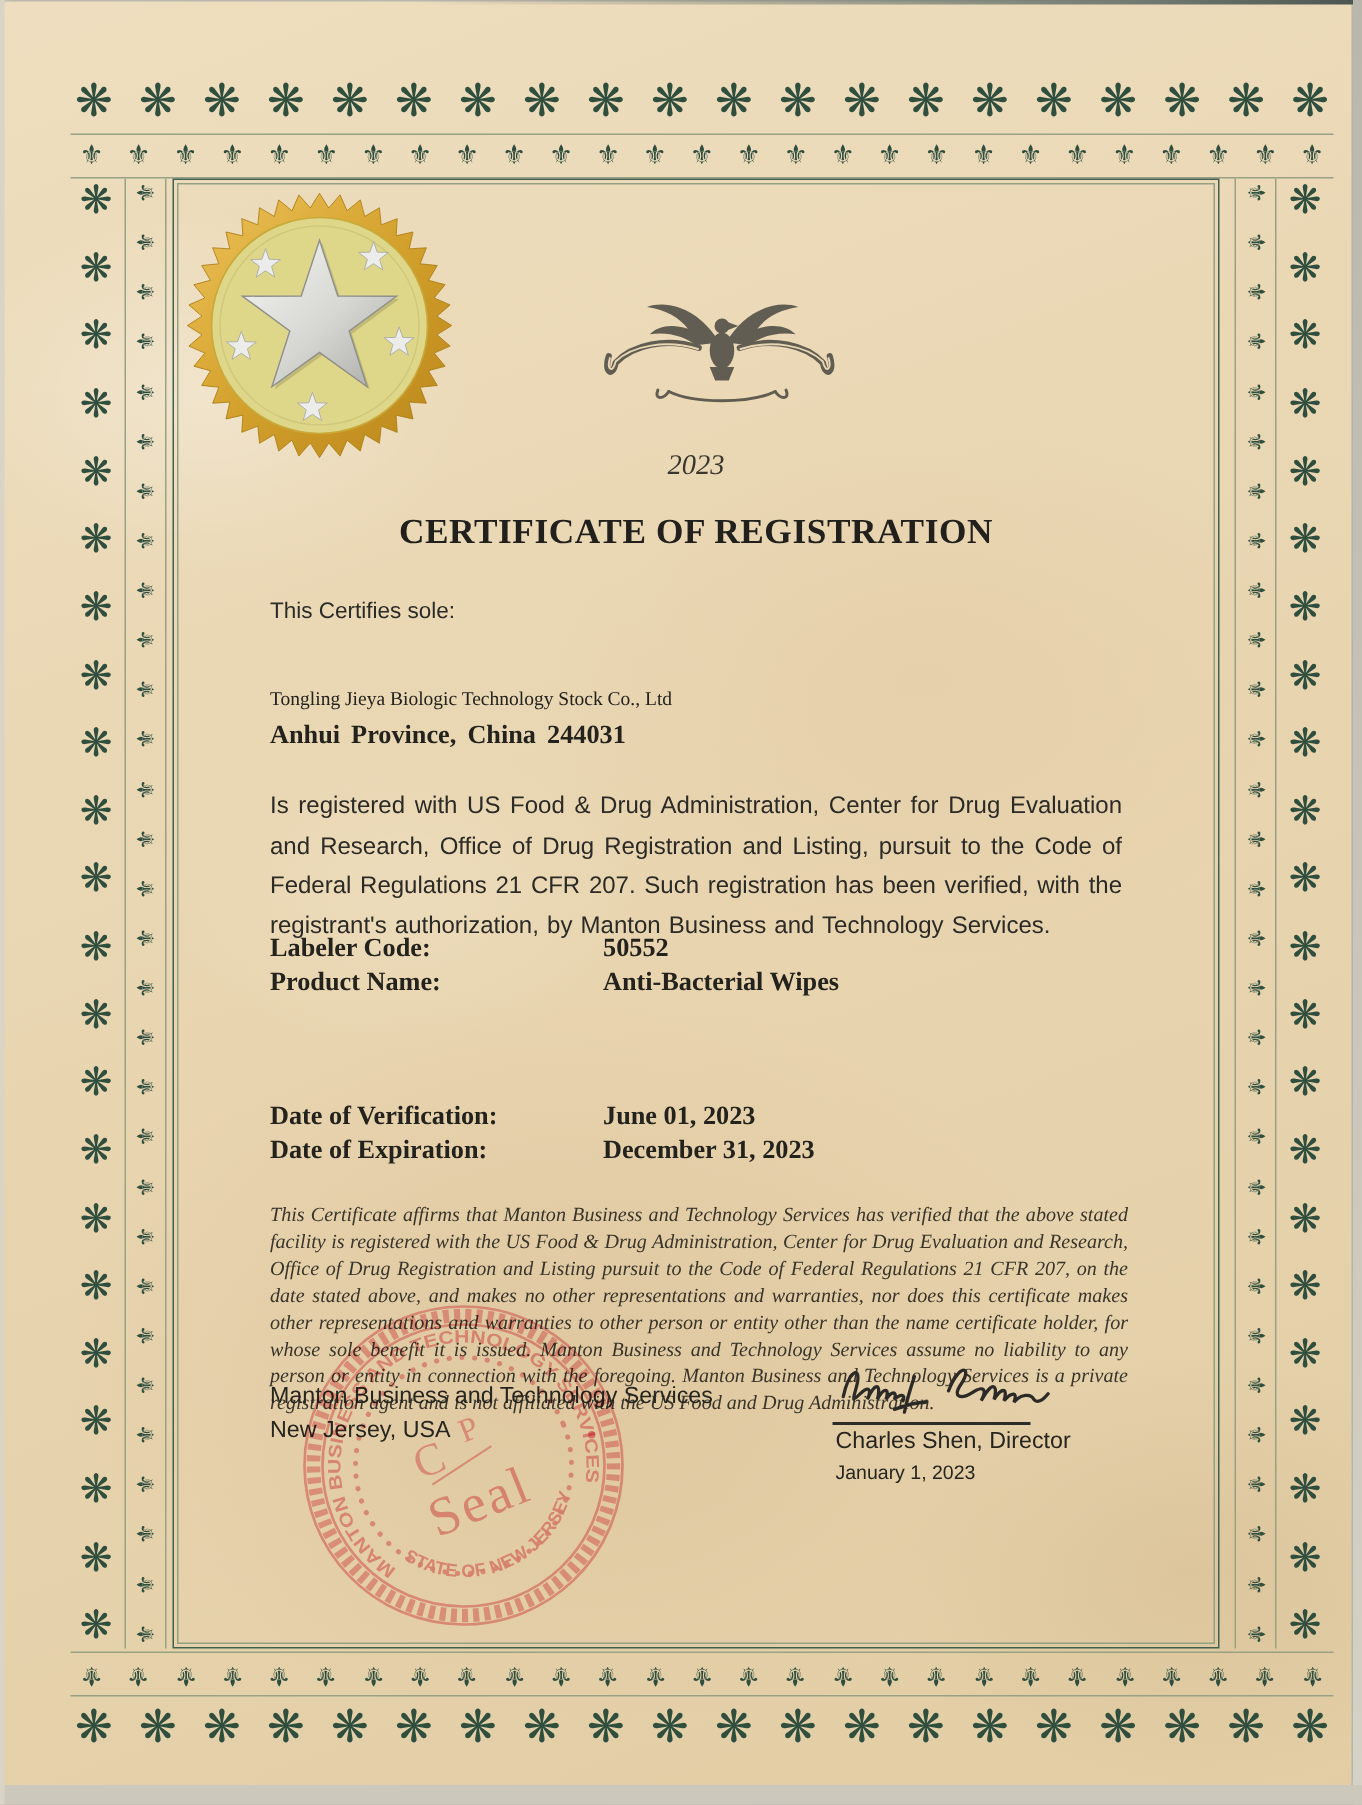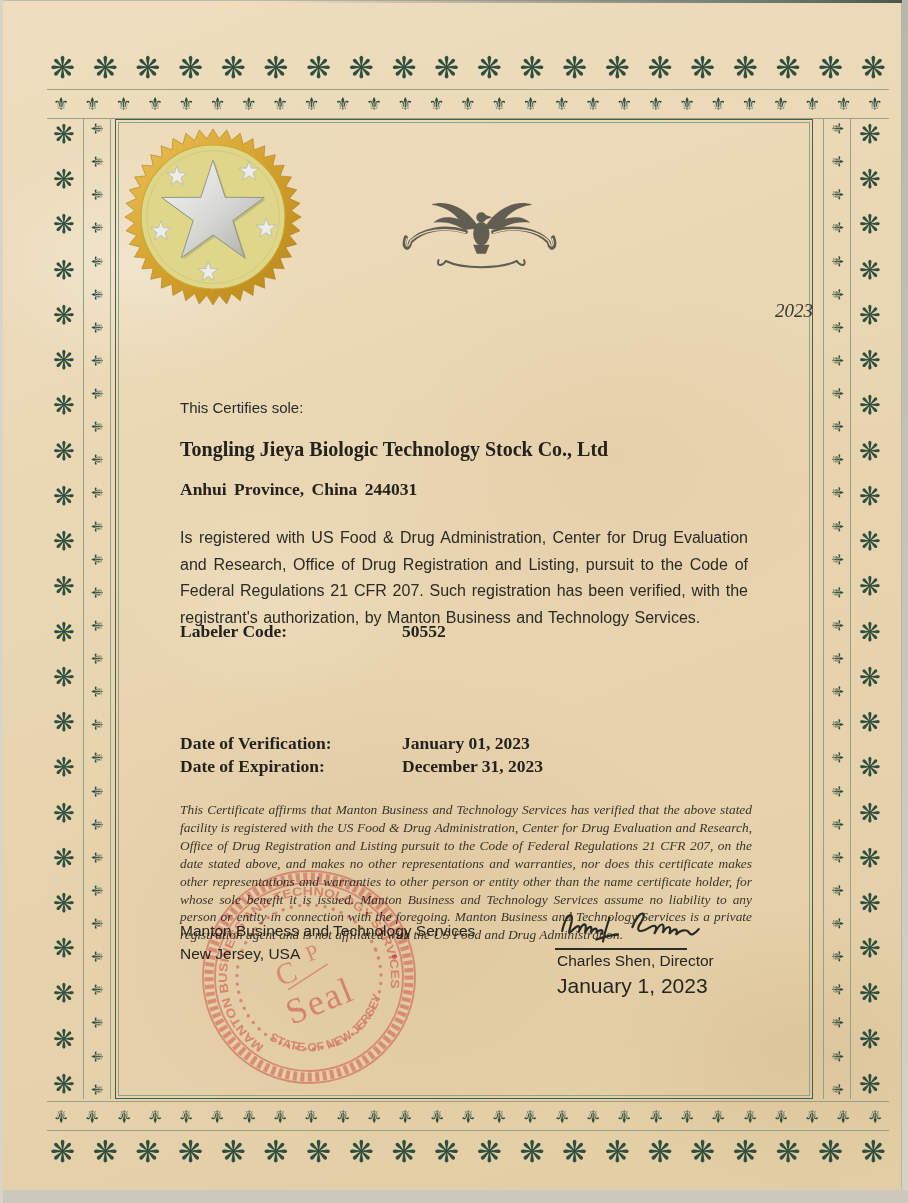--- a/index.html
+++ b/index.html
@@ -39,35 +39,35 @@
   .vband .col{display:flex;flex-direction:column;justify-content:space-between;align-items:center;height:100%;}
   .vband .leaf-col{width:38px;font-size:26px;}
   .vband .fleur-col{width:28px;font-size:16px;border-left:1.5px solid var(--olive);border-right:1.5px solid var(--olive);}
   .band-left .fleur-col span{transform:rotate(-90deg);display:inline-block;}
   .band-right .fleur-col span{transform:rotate(90deg);display:inline-block;}
   .frame{position:absolute;left:113px;top:118px;width:698px;height:980px;border:1.6px solid #41604f;}
   .frame-inner{position:absolute;inset:2px;border:1px solid #93a183;}
   
   .abs{position:absolute;}
   .serif{font-family:"Liberation Serif",serif;}
-  .year{left:113px;top:299px;width:698px;text-align:right;font-style:italic;font-size:19px;color:#3a372f;}
+  .year{left:113px;top:299px;width:698px;text-align:center;font-style:italic;font-size:19px;color:#3a372f;}
   .title{left:113px;top:341px;width:698px;text-align:center;font-weight:bold;font-size:23.5px;letter-spacing:.4px;color:#21201c;}
   .certifies{left:178px;top:398px;font-size:15px;color:#2a2a28;}
-  .company{left:178px;top:437px;font-weight:bold;font-size:20px;color:#24221d;}
+  .company{left:178px;top:457px;font-weight:normal;font-size:13px;color:#24221d;}
   .address{left:178px;top:474px;width:575px;font-weight:bold;font-size:17.5px;line-height:29px;color:#24221d;word-spacing:3px;}
   .regpara{left:178px;top:524px;width:568px;font-size:16px;line-height:26.5px;text-align:justify;color:#2b2a26;word-spacing:1px;}
   .fields{left:178px;top:619px;}
   .dates{left:178px;top:731px;}
   .frow{display:flex;line-height:22.5px;font-weight:bold;font-size:17.5px;color:#24221d;font-family:"Liberation Serif",serif;}
   .frow .lbl{width:222px;}
   .legal{left:178px;top:764px;width:572px;font-style:italic;font-size:13.4px;line-height:17.9px;text-align:justify;color:#39352a;margin-top:36px;}
   .issuer{left:178px;top:918px;font-size:15.5px;line-height:23px;color:#26251f;}
   .sigline{left:553px;top:947px;width:132px;height:2px;background:#2e2c28;}
   .signame{left:555px;top:951px;font-size:15.5px;color:#26251f;}
-  .sigdate{left:555px;top:973px;font-size:21px;color:#26251f;}
+  .sigdate{left:555px;top:973px;font-size:13px;color:#26251f;}
   .stamp{mix-blend-mode:multiply;opacity:.88;}
   .reddot{left:390px;top:953px;width:5px;height:5px;border-radius:50%;background:#d4595c;opacity:.8;}
 </style>
 </head>
 <body>
 
 <div class="photo">
   <div class="paper">
 
     <div class="band band-top">
@@ -339,38 +339,43 @@
         <path d="M175,63 C178,72 173,75 171,66 C159,54.5 134,49.5 110,57"></path>
       </g>
       <g fill="none" stroke="#44423c" stroke-width="2.2" stroke-linecap="round">
         <path d="M58,88 C76,97 118,97 136,88"></path>
         <path d="M58,88 C54,94 47,94 50,87"></path>
         <path d="M136,88 C140,94 147,94 144,87"></path>
       </g>
     </svg>
 
     <div class="abs serif year">2023</div>
+    <div class="abs serif title">CERTIFICATE OF REGISTRATION</div>
     <div class="abs certifies">This Certifies sole:</div>
     <div class="abs serif company">Tongling Jieya Biologic Technology Stock Co., Ltd</div>
     <div class="abs serif address">
       <div>Anhui Province, China 244031</div>
     </div>
     <div class="abs regpara">Is registered with US Food &amp; Drug Administration, Center for Drug Evaluation and Research, Office of Drug Registration and Listing, pursuit to the Code of Federal Regulations 21 CFR 207. Such registration has been verified, with the registrant's authorization, by Manton Business and Technology Services.</div>
 
     <div class="abs fields">
       <div class="frow">
         <span class="lbl">Labeler Code:</span>
         <span class="val">50552</span>
       </div>
+      <div class="frow">
+        <span class="lbl">Product Name:</span>
+        <span class="val">Anti-Bacterial Wipes</span>
+      </div>
     </div>
 
     <div class="abs dates">
       <div class="frow">
         <span class="lbl">Date of Verification:</span>
-        <span class="val">January 01, 2023</span>
+        <span class="val">June 01, 2023</span>
       </div>
       <div class="frow">
         <span class="lbl">Date of Expiration:</span>
         <span class="val">December 31, 2023</span>
       </div>
     </div>
 
     <div class="abs serif legal">This Certificate affirms that Manton Business and Technology Services has verified that the above stated facility is registered with the US Food &amp; Drug Administration, Center for Drug Evaluation and Research, Office of Drug Registration and Listing pursuit to the Code of Federal Regulations 21 CFR 207, on the date stated above, and makes no other representations and warranties, nor does this certificate makes other representations and warranties to other person or entity other than the name certificate holder, for whose sole benefit it is issued. Manton Business and Technology Services assume no liability to any person or entity in connection with the foregoing. Manton Business and Technology Services is a private registration agent and is not affiliated with the US Food and Drug Administration.</div>
 
     <div class="abs issuer">

